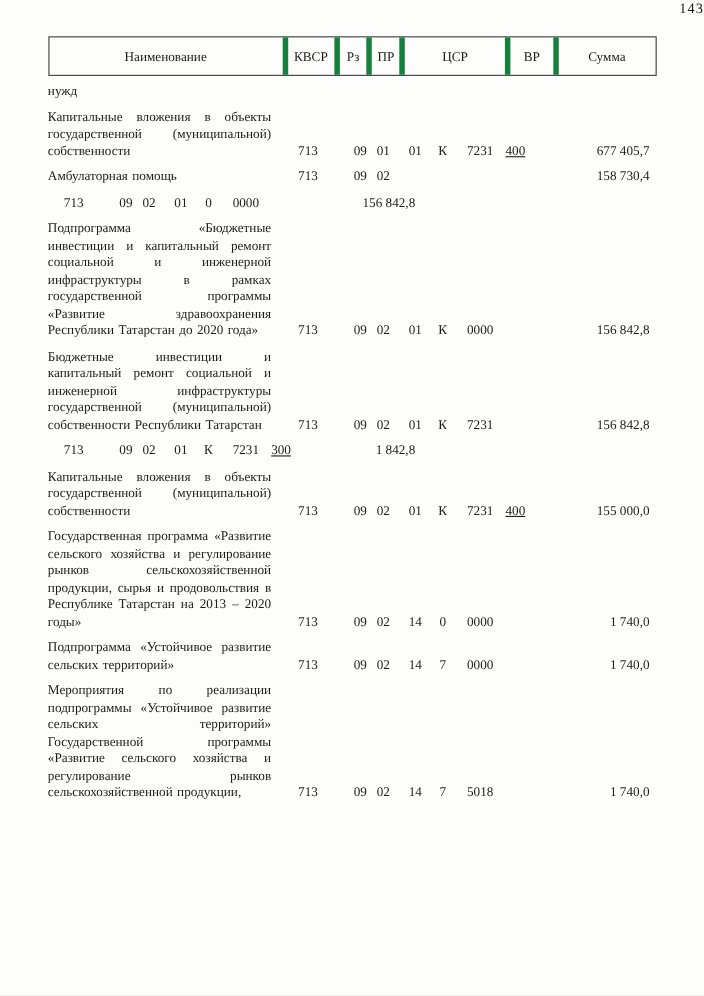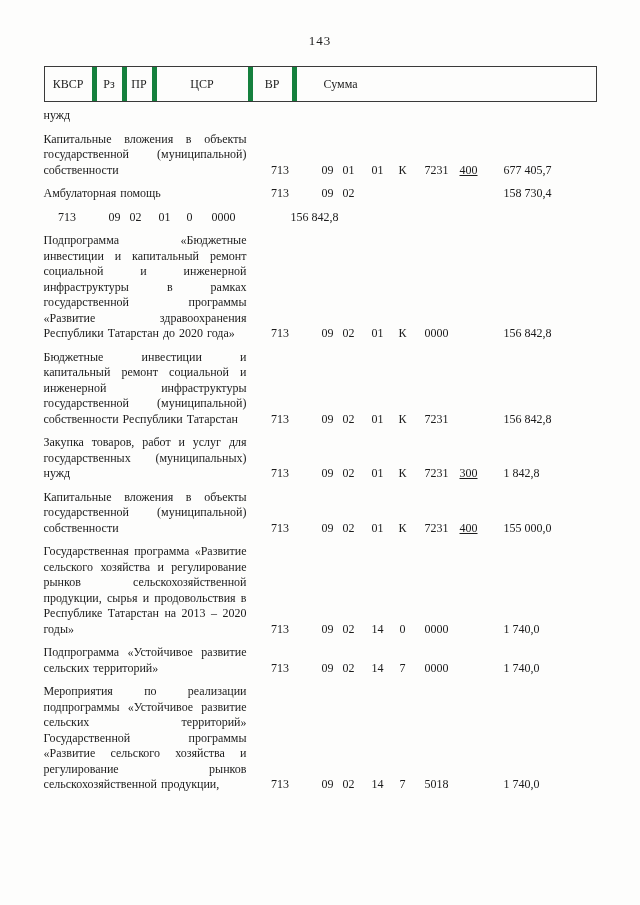--- a/index.html
+++ b/index.html
@@ -1,21 +1,21 @@
 <!DOCTYPE html>
 <html><head>
 <meta charset="utf-8">
 <style>
   html,body { margin:0; padding:0; background:#e8e8e8; }
   .page {
     width:640px; height:905px; margin:0 auto; background:#fdfdfc;
     font-family:"Liberation Serif", serif; color:#1c1c1c; position:relative;
     box-sizing:border-box; overflow:hidden;
   }
-  .page-number { text-align:center; padding-top:33px; font-size:13px; letter-spacing:1px; }
+  .page-number { text-align:right; font-size:13px; letter-spacing:1px; }
   .budget-table { width:553px; margin:17px auto 0 auto; }
   .thead {
     display:flex; border:1px solid #3a3a3a; box-sizing:border-box;
     height:36px; align-items:stretch;
   }
   .thead .hcell {
     display:flex; align-items:center; justify-content:center;
     font-size:12px; box-sizing:border-box; border-left:5px solid #15803d;
     text-align:center;
   }
@@ -36,30 +36,31 @@
     padding-right:10px; word-spacing:1px;
   }
   .cell.kvsr { width:47px; text-align:center; }
   .cell.rz   { width:30px; text-align:right; }
   .cell.pr   { width:30px; text-align:center; }
   .csr-group { width:96px; display:flex; align-items:flex-end; }
   .cell.csr1 { width:28px; text-align:center; }
   .cell.csr2 { width:22px; text-align:center; }
   .cell.csr3 { width:46px; text-align:center; }
   .cell.vr   { width:44px; text-align:left;text-decoration:underline; }
-  .cell.summa{ width:93px; text-align:left; padding-right:6px; }
+  .cell.summa{ width:93px; text-align:right; padding-right:6px; }
 </style>
 </head>
 <body>
 
 <div class="page">
   <div class="page-number">143</div>
 
   <div class="budget-table">
     <div class="thead">
+      <div class="hcell col-name">Наименование</div>
       <div class="hcell col-kvsr">КВСР</div>
       <div class="hcell col-rz">Рз</div>
       <div class="hcell col-pr">ПР</div>
       <div class="hcell col-csr">ЦСР</div>
       <div class="hcell col-vr">ВР</div>
       <div class="hcell col-summa">Сумма</div>
     </div>
 
     <div class="tbody">
         <div class="trow">
@@ -133,21 +134,20 @@
     <div class="cell pr">02</div>
     <div class="csr-group">
       <div class="cell csr1">01</div>
       <div class="cell csr2">К</div>
       <div class="cell csr3">7231</div>
     </div>
     <div class="cell vr"></div>
     <div class="cell summa">156 842,8</div>
   </div>
         <div class="trow">
-    <div class="cell name">Закупка товаров, работ и услуг для государственных (муниципальных) нужд</div>
     <div class="cell kvsr">713</div>
     <div class="cell rz">09</div>
     <div class="cell pr">02</div>
     <div class="csr-group">
       <div class="cell csr1">01</div>
       <div class="cell csr2">К</div>
       <div class="cell csr3">7231</div>
     </div>
     <div class="cell vr">300</div>
     <div class="cell summa">1 842,8</div>

